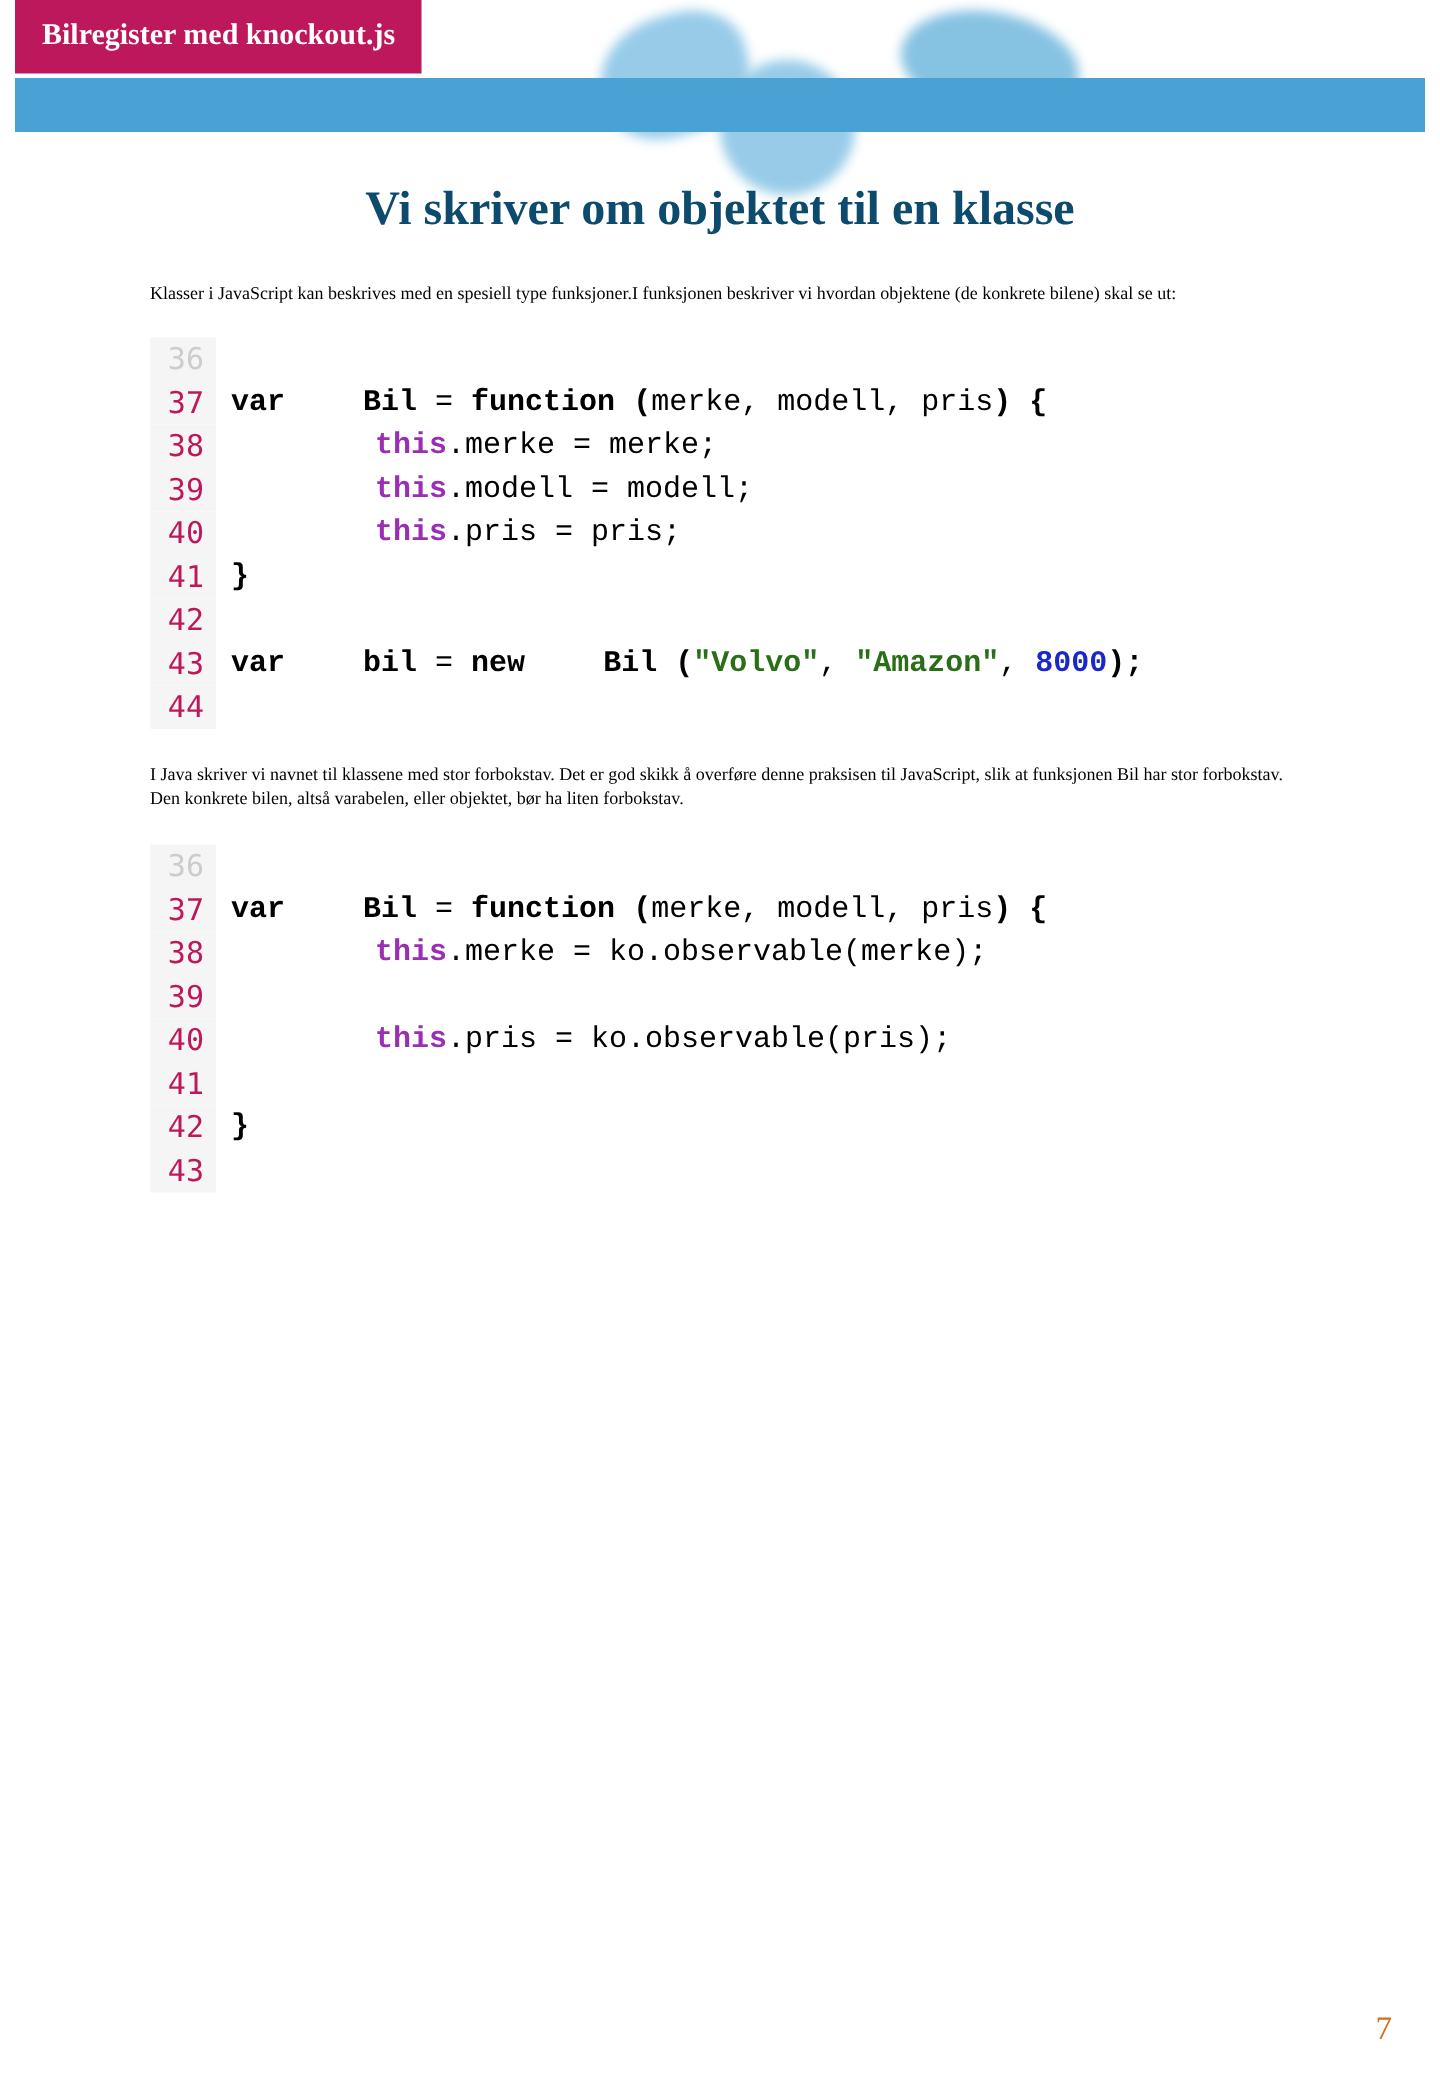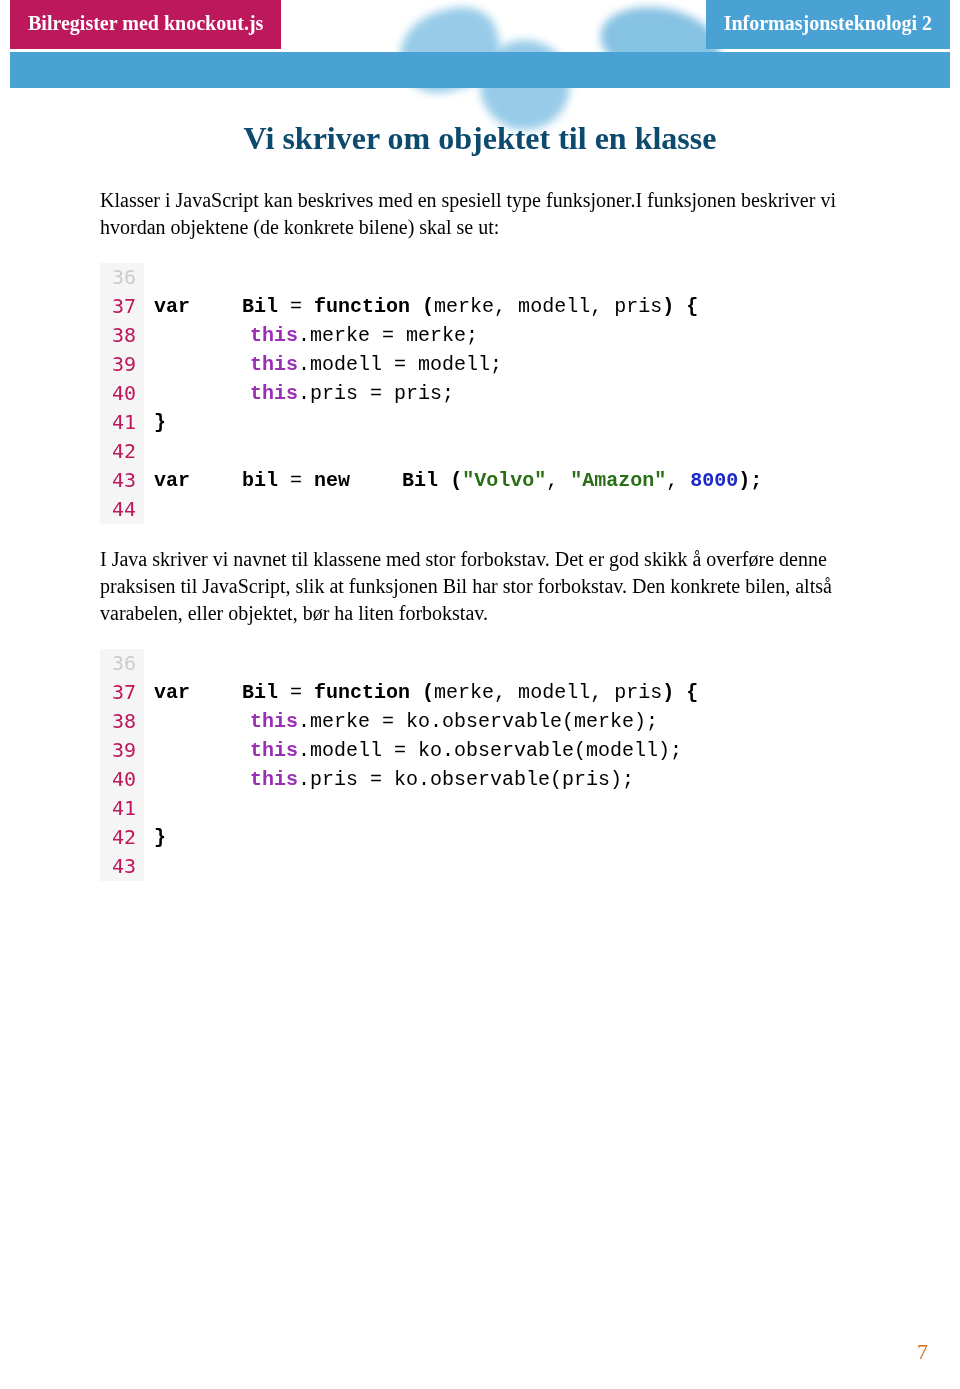--- a/index.html
+++ b/index.html
@@ -63,21 +63,21 @@
   }
   .h-title {
     color: #0c4a6e;
     font-family: Georgia, serif;
     font-size: 32px;
     text-align: center;
     margin: 10px 0 30px;
   }
   .para {
     font-family: Georgia, "Century Schoolbook", serif;
-    font-size: 20px;
+    font-size: 12px;
     line-height: 1.35;
     color: #000;
     margin: 0 0 22px;
   }
 
   .code-figure {
     margin: 6px 0 22px;
     background: #fff;
   }
   .code-row {
@@ -122,21 +122,20 @@
 
 <div class="page-bg">
   <div class="deco deco1"></div>
   <div class="deco deco2"></div>
   <div class="deco deco3"></div>
 </div>
 
 <div class="header-bar">
   <div class="blue-strip"></div>
   <div class="tab tab-left">Bilregister med knockout.js</div>
-  <div class="tab tab-right">Informasjonsteknologi 2</div>
 </div>
 
 <div class="content">
 
   <h1 class="h-title">Vi skriver om objektet til en klasse</h1>
 
   <p class="para">Klasser i JavaScript kan beskrives med en spesiell type funksjoner.I funksjonen beskriver vi hvordan objektene (de konkrete bilene) skal se ut:</p>
 
   <div class="code-figure" id="code1">
       <div class="code-row"><span class="ln ln-faint">36</span><span class="code-text"></span></div>
@@ -150,21 +149,21 @@
       <div class="code-row"><span class="ln">44</span><span class="code-text"></span></div>
     </div>
 
   <p class="para">I Java skriver vi navnet til klassene med stor forbokstav. Det er god skikk å overføre denne praksisen til JavaScript, slik at funksjonen Bil har stor forbokstav. Den konkrete bilen, altså varabelen, eller objektet, bør ha liten forbokstav.</p>
 
 
   <div class="code-figure" id="code2">
       <div class="code-row"><span class="ln ln-faint">36</span><span class="code-text"></span></div>
       <div class="code-row"><span class="ln">37</span><span class="code-text"><span class="kw">var</span><span class="plain"> </span><span class="id">Bil</span><span class="plain"> = </span><span class="kw">function</span><span class="plain"> </span><span class="paren">(</span><span class="plain">merke, modell, pris</span><span class="paren">) {</span></span></div>
       <div class="code-row"><span class="ln">38</span><span class="code-text"><span>        </span><span class="thisk">this</span><span class="plain">.merke = ko.observable(merke);</span></span></div>
-      <div class="code-row"><span class="ln">39</span><span class="code-text"><span>        </span><span class="thisk">this</span><span class="plain">.modell = ko.observable(modell);</span></span></div>
+      <div class="code-row"><span class="ln">39</span></div>
       <div class="code-row"><span class="ln">40</span><span class="code-text"><span>        </span><span class="thisk">this</span><span class="plain">.pris = ko.observable(pris);</span></span></div>
       <div class="code-row"><span class="ln">41</span><span class="code-text"></span></div>
       <div class="code-row"><span class="ln">42</span><span class="code-text"><span class="paren">}</span></span></div>
       <div class="code-row"><span class="ln">43</span><span class="code-text"></span></div>
     </div>
 
 
 </div>
 
 <div class="page-num">7</div>

